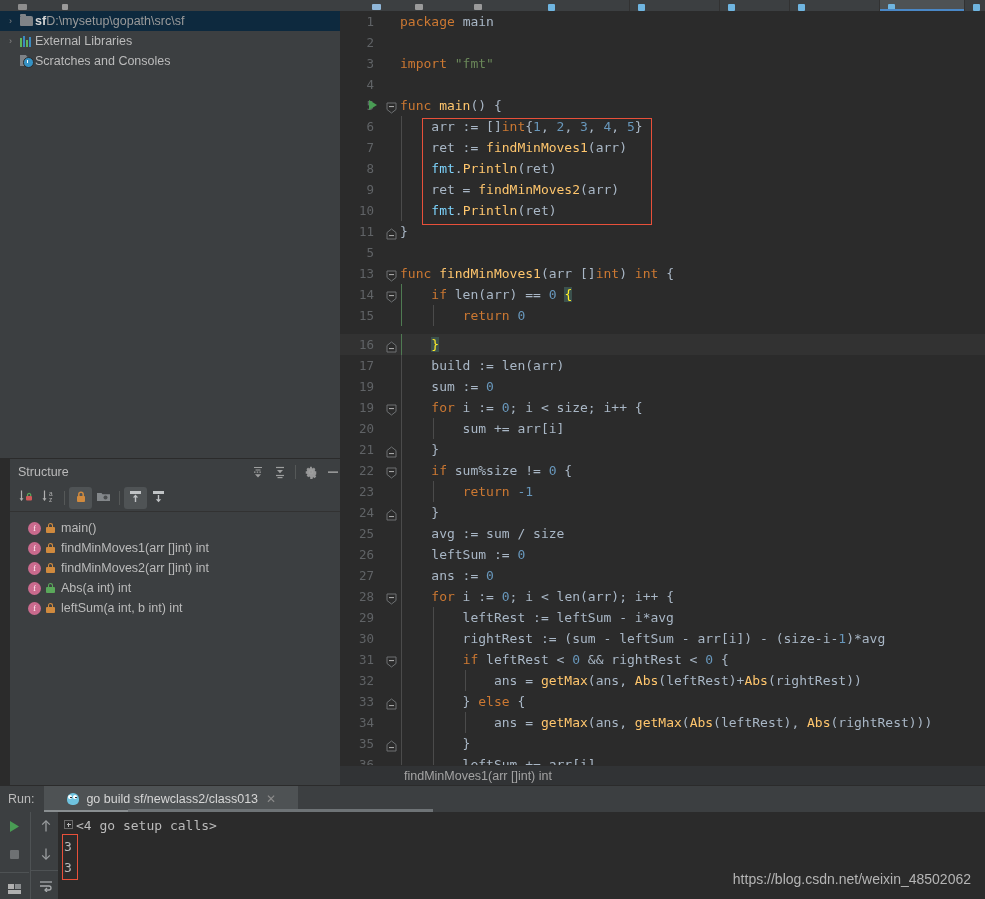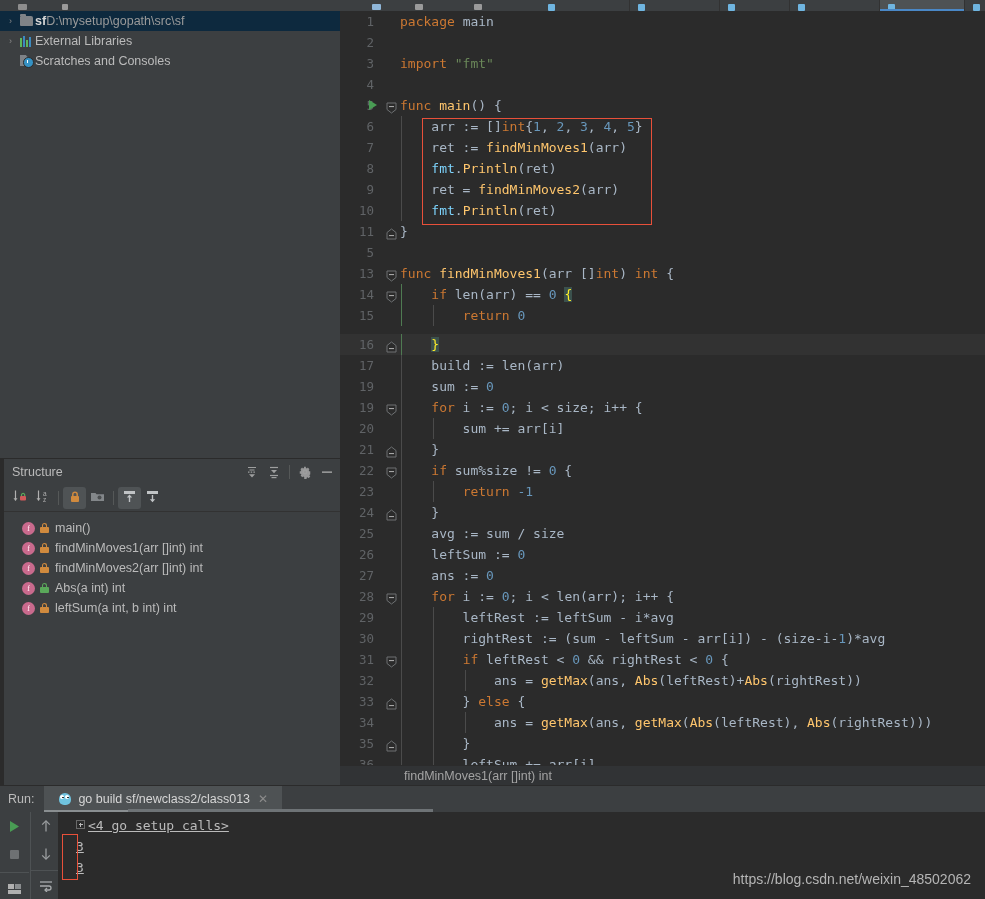--- a/index.html
+++ b/index.html
@@ -40,21 +40,21 @@
   .libic i:nth-child(3){height:7px;background:#5cb85c;}
   .libic i:nth-child(4){height:10px;background:#3c8ac0;}
   .scr{position:relative;width:13px;height:12px;}
   .scr .pg{position:absolute;left:0;top:0;width:9px;height:11px;background:#7f8387;clip-path:polygon(0 0,70% 0,100% 28%,100% 100%,0 100%);}
   .scr .cl{position:absolute;right:-1px;bottom:-1px;width:9px;height:9px;border-radius:50%;background:#3592c4;border:1px solid #2b2b2b;}
   .scr .cl:after{content:"";position:absolute;left:3px;top:1.5px;width:1px;height:3px;background:#fff;}
   .bold{font-weight:bold;color:#d6d6d6;}
   .dim{color:#9a9a9a;}
 
   
-  .structure{position:absolute;left:4px;top:458px;width:340px;height:327px;background:#3c3f41;border-top:1px solid #2b2b2b;}
+  .structure{position:absolute;left:10px;top:458px;width:340px;height:327px;background:#3c3f41;border-top:1px solid #2b2b2b;}
   .struct-head{height:26px;display:flex;align-items:center;padding:0 6px 0 8px;}
   .struct-title{font-size:12.5px;color:#bbbbbb;flex:1;}
   .hbtn{width:22px;height:22px;display:flex;align-items:center;justify-content:center;opacity:.85;}
   .vsep{width:1px;height:14px;background:#555858;margin:0 4px;}
   .struct-tb{height:26px;display:flex;align-items:center;padding-left:4px;border-bottom:1px solid #323232;}
   .tbtn{width:23px;height:22px;display:flex;align-items:center;justify-content:center;border-radius:3px;position:relative;}
   .tbtn.on{background:#4f5355;}
   .slist{padding-top:6px;}
   .srow{height:20px;display:flex;align-items:center;padding-left:18px;color:#bbbbbb;font-size:12.5px;white-space:nowrap;}
   .fbadge{width:13px;height:13px;border-radius:50%;background:#c96a8d;color:#ffe9f1;font-size:9px;line-height:13px;text-align:center;font-family:"Liberation Serif",serif;flex:0 0 13px;}
@@ -88,36 +88,36 @@
 
   .redbox{position:absolute;border:1.5px solid #e8503a;box-sizing:border-box;pointer-events:none;}
 
   
   .breadcrumb{position:absolute;left:340px;top:765px;width:645px;height:20px;background:#313335;border-top:1px solid #2b2b2b;display:flex;align-items:center;padding-left:64px;color:#a3a3a3;font-size:12.5px;}
 
   
   .runwin{position:absolute;left:0;top:785px;width:985px;height:114px;background:#3c3f41;border-top:1px solid #2b2b2b;}
   .run-tabs{height:26px;display:flex;align-items:center;padding-left:4px;}
   .run-label{color:#bbbbbb;font-size:12.5px;padding:0 10px 0 4px;}
-  .run-tab{height:26px;display:flex;align-items:center;padding:0 14px;background:#4e5254;position:relative;}
+  .run-tab{height:26px;display:flex;align-items:center;padding:0 22px;background:#4e5254;position:relative;}
   .run-tab:after{content:"";position:absolute;left:0;bottom:0;width:100%;height:2px;background:#8a8f91;}
   .gopher{width:14px;height:14px;position:relative;margin-right:6px;flex:0 0 14px;}
   .gopher .hd{position:absolute;left:1px;top:1px;width:12px;height:12px;border-radius:6px 6px 5px 5px;background:#6fc3df;}
   .gopher .e1,.gopher .e2{position:absolute;top:3px;width:4px;height:4px;border-radius:50%;background:#fff;}
   .gopher .e1{left:2px;} .gopher .e2{left:7px;}
   .gopher .p1,.gopher .p2{position:absolute;top:4.5px;width:1.6px;height:1.6px;border-radius:50%;background:#111;}
   .gopher .p1{left:3.5px;} .gopher .p2{left:8.5px;}
   .run-tab-text{color:#d6d6d6;font-size:12.5px;}
   .xclose{margin-left:8px;color:#8c8c8c;font-size:12px;}
   .run-body{position:absolute;left:0;top:26px;width:985px;height:88px;}
   .run-side{position:absolute;left:0;top:0;width:29px;height:88px;background:#3c3f41;}
   .run-side2{position:absolute;left:30px;top:0;width:28px;height:88px;background:#3c3f41;border-left:1px solid #4e5254;}
   .sbtn{width:29px;height:28px;display:flex;align-items:center;justify-content:center;}
   .console{position:absolute;left:58px;top:0;right:0;bottom:0;background:#2b2b2b;font-family:"DejaVu Sans Mono","Liberation Mono",monospace;font-size:13px;line-height:21px;color:#bbbbbb;padding-top:3px;}
-  .cline{height:21px;padding-left:18px;white-space:pre;text-decoration:underline;}
+  .cline{height:21px;padding-left:6px;white-space:pre;}
   .expander{display:inline-block;width:9px;height:9px;border:1px solid #6a6a6a;box-sizing:border-box;position:relative;margin-right:3px;vertical-align:1px;}
   .expander:before{content:"";position:absolute;left:1.5px;top:3px;width:4px;height:1px;background:#bbb;}
   .expander:after{content:"";position:absolute;left:3px;top:1.5px;width:1px;height:4px;background:#bbb;}
   .watermark{position:absolute;right:14px;bottom:13px;color:#b5b5b5;font-size:14px;font-family:"Liberation Sans",sans-serif;}
   .scrollstub{position:absolute;left:97px;top:-3px;width:305px;height:3px;background:#6e7376;}
 </style>
 </head>
 <body>
 
 <div id="app">

